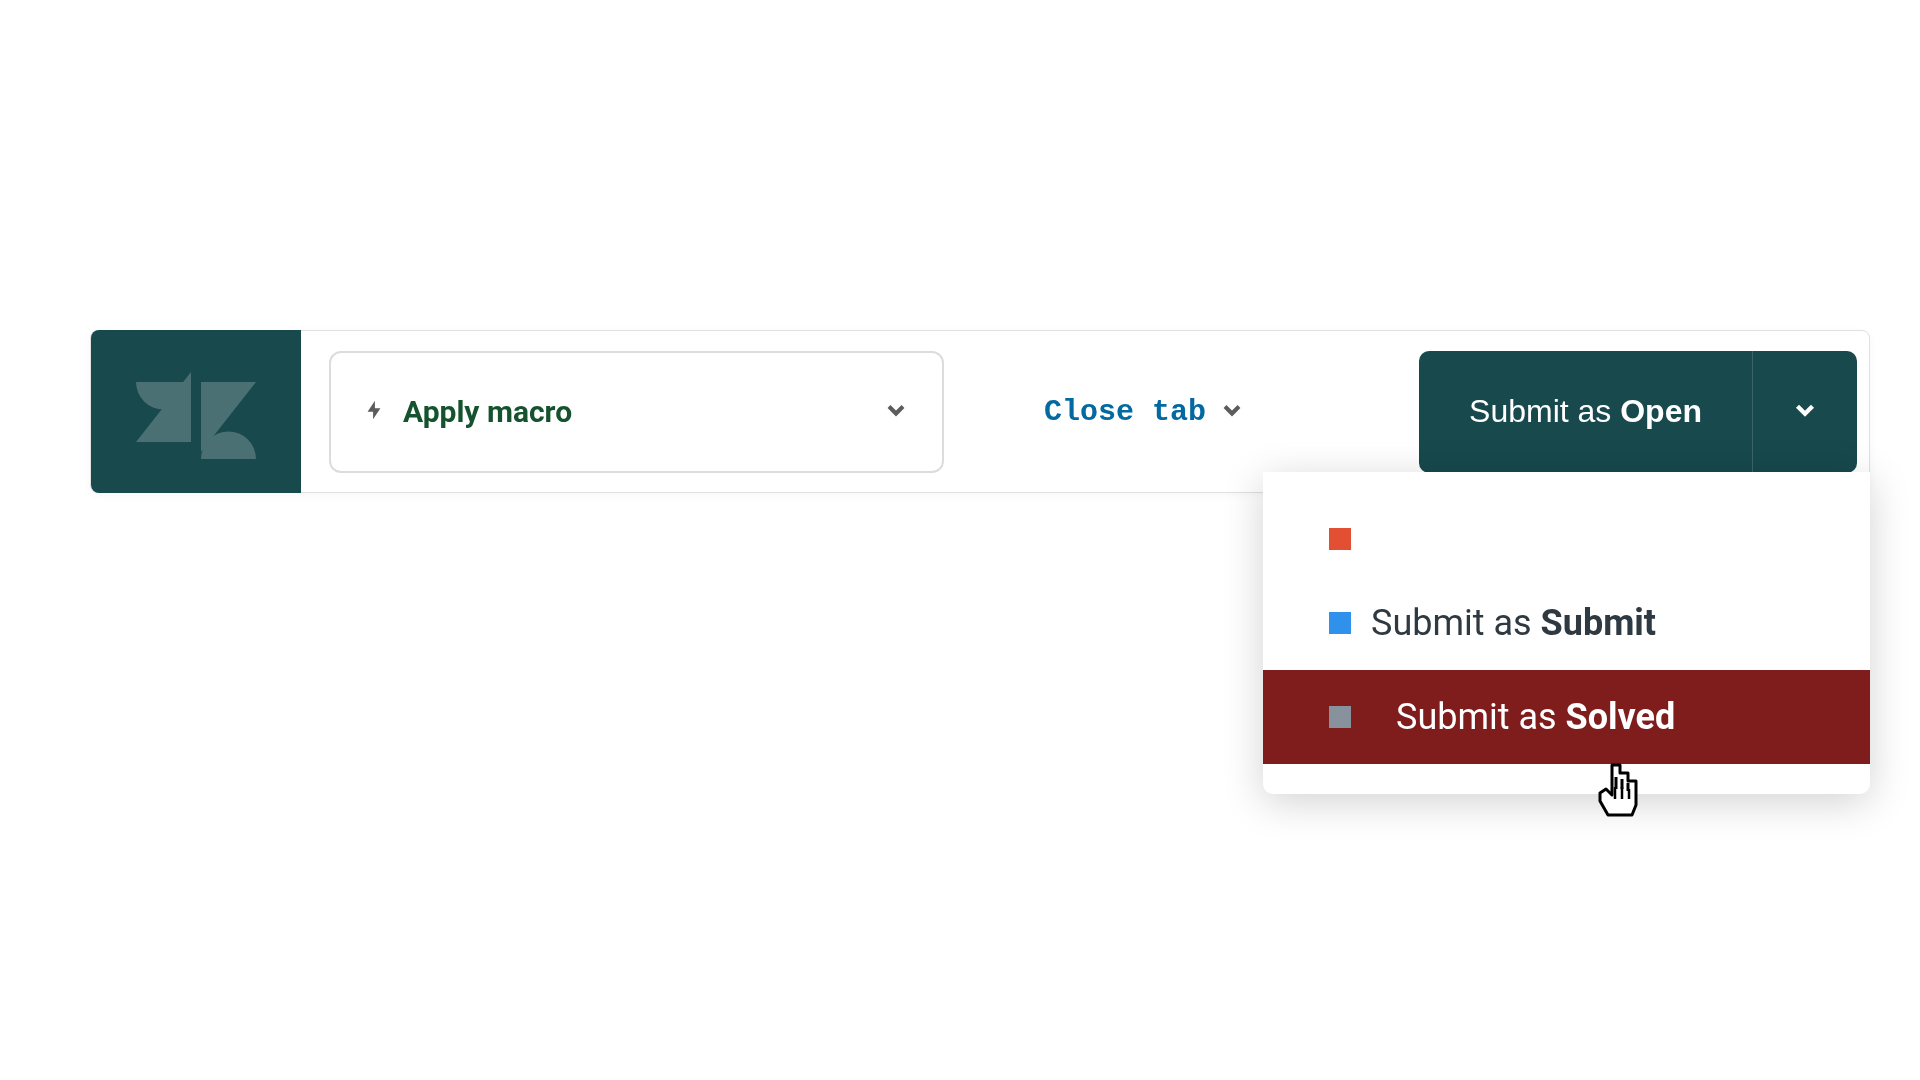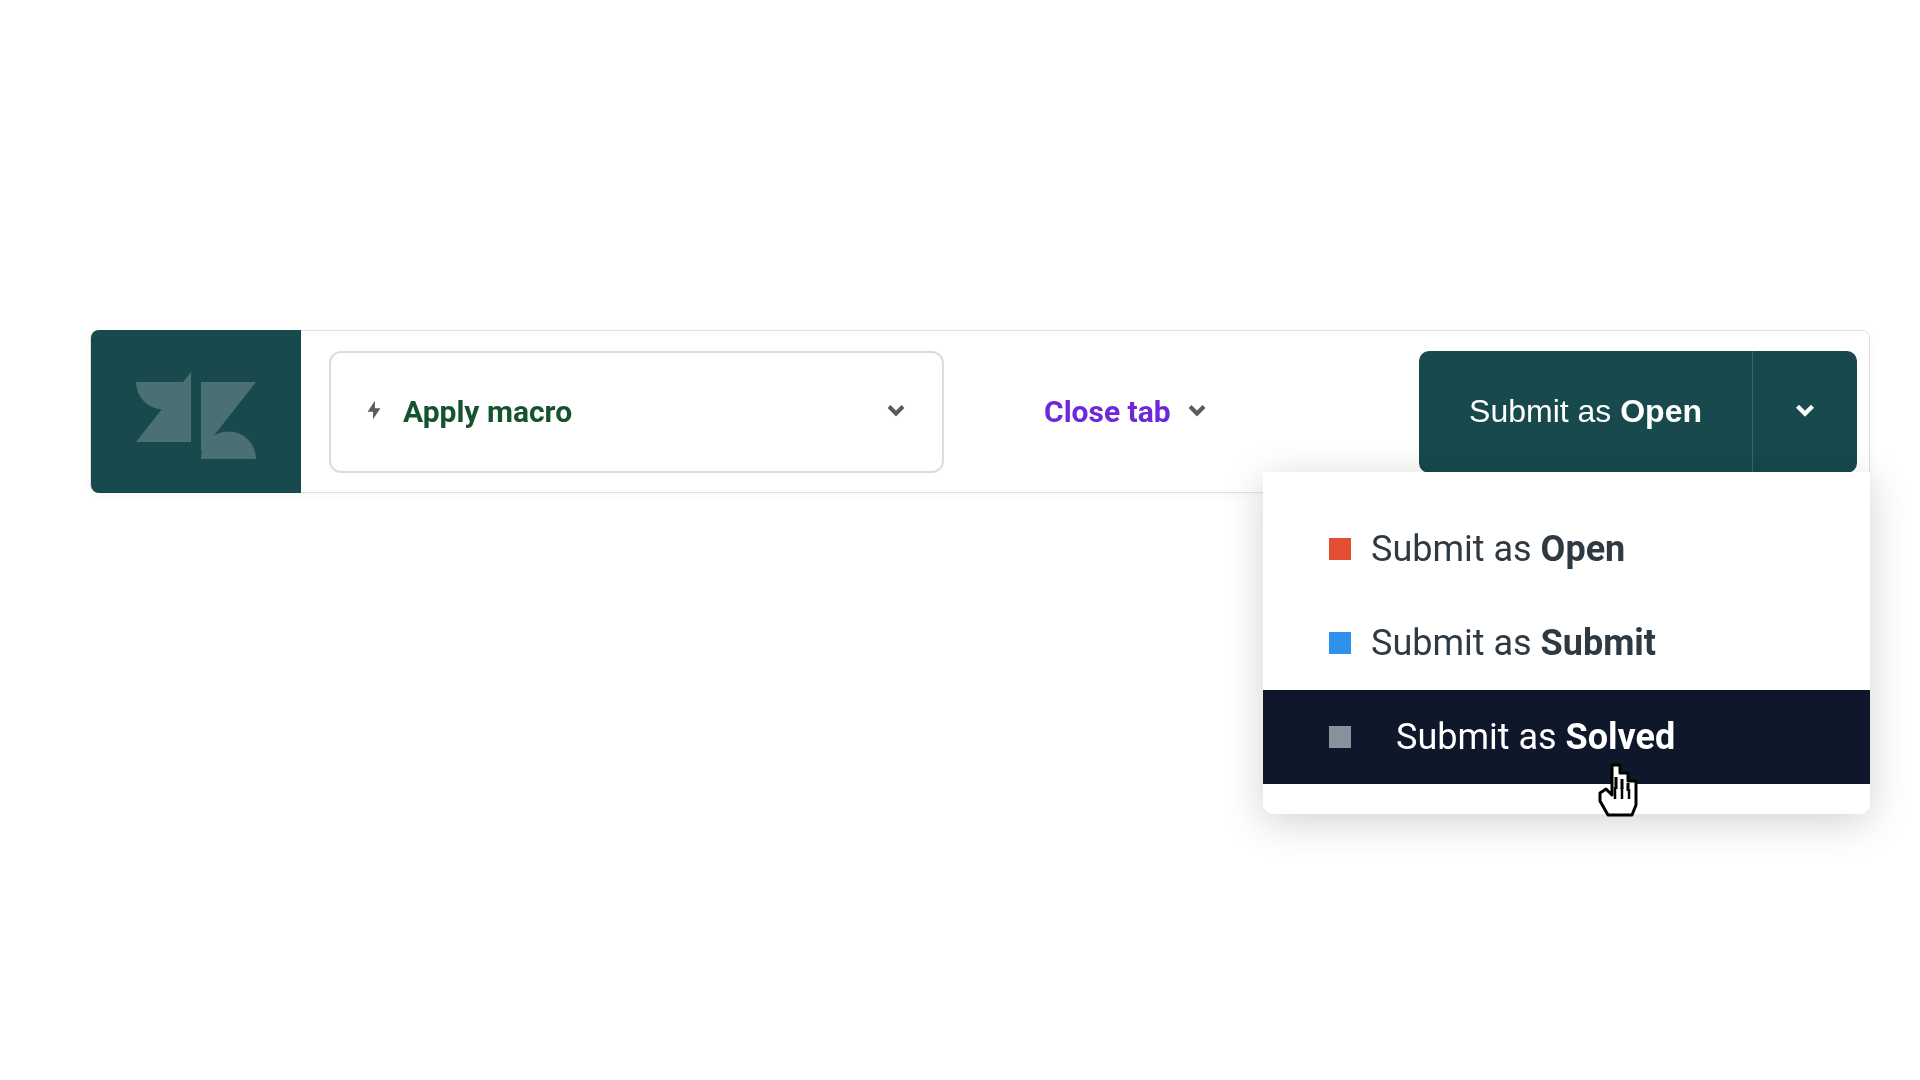--- a/index.html
+++ b/index.html
@@ -69,21 +69,22 @@
     .close-tab {
       margin-left: 100px;
       display: flex;
       align-items: center;
       cursor: pointer;
       gap: 12px;
     }
     .close-tab-text {
       font-size: 30px;
       font-weight: 700;
-      color: #6d28d9;
+      color: #0369a1;
+      font-family: Liberation Mono, monospace;
     }
     .submit-button-group {
       margin-left: auto;
       margin-right: 12px;
       display: flex;
       height: 122px;
     }
     .submit-button {
       background: #17494d;
       color: #ffffff;
@@ -122,21 +123,21 @@
       padding: 30px 0 30px 0;
     }
     .dropdown-item {
       display: flex;
       align-items: center;
       padding: 26px 66px;
       cursor: pointer;
       gap: 20px;
     }
     .dropdown-item.highlighted {
-      background: #0f172a;
+      background: #7f1d1d;
       gap: 45px;
     }
     .status-square {
       width: 22px;
       height: 22px;
       flex-shrink: 0;
     }
     .dropdown-item-text {
       font-size: 36px;
       font-weight: 400;
@@ -201,23 +202,20 @@
           <polyline points="6 9 12 15 18 9"></polyline>
         </svg>
       </span>
     </button>
   </div>
 </div>
 
 <div class="dropdown-menu">
   <div class="dropdown-item">
     <div class="status-square" style="background:#e34f32"></div>
-    <div class="dropdown-item-text">
-      <span>Submit as </span><span class="dropdown-item-strong">Open</span>
-    </div>
   </div>
   <div class="dropdown-item">
     <div class="status-square" style="background:#3091ec"></div>
     <div class="dropdown-item-text">
       <span>Submit as </span><span class="dropdown-item-strong">Submit</span>
     </div>
   </div>
   <div class="dropdown-item highlighted">
     <div class="status-square" style="background:#87929d"></div>
     <div class="dropdown-item-text">

